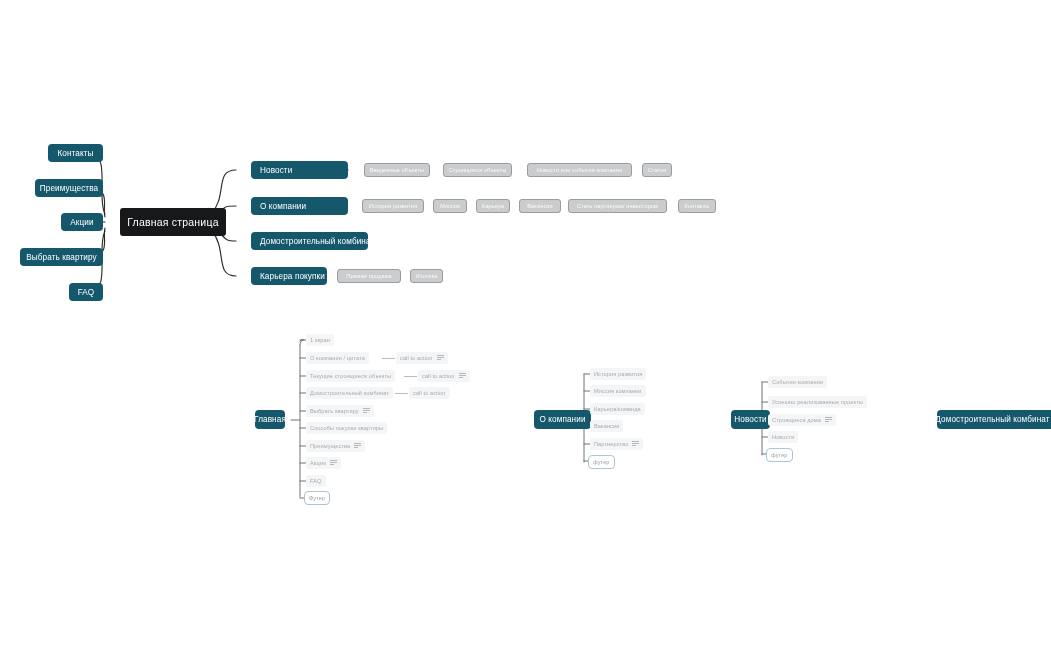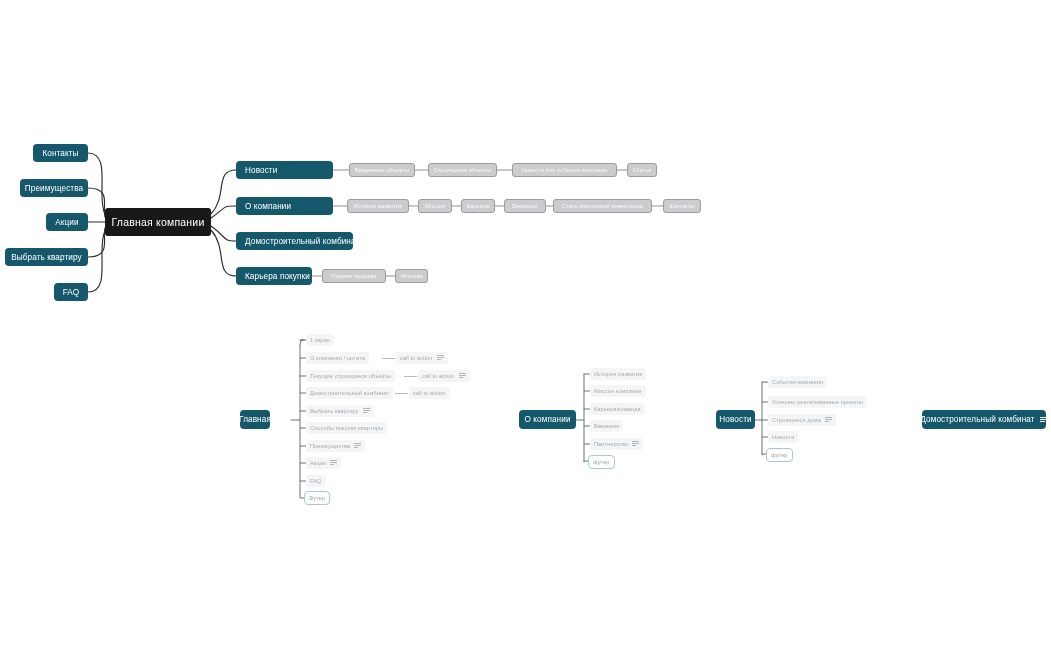--- a/index.html
+++ b/index.html
@@ -9,21 +9,21 @@
     font-family:"Liberation Sans","DejaVu Sans",sans-serif;
     overflow:hidden;position:relative;
   }
   #canvas{position:absolute;left:0;top:0;width:1051px;height:650px;}
   svg.links{position:absolute;left:0;top:0;width:1051px;height:650px;pointer-events:none;}
 
   
   .node{
     position:absolute;box-sizing:border-box;
     display:flex;align-items:center;justify-content:center;gap:5px;
-    white-space:nowrap;border-radius:4px;
+    white-space:nowrap;border-radius:4px;margin-left:15px;
   }
   .node-root{
     background:#17181a;color:#ffffff;border-radius:3px;
     font-size:10.5px;letter-spacing:.2px;
   }
   .node-teal{
     background:#16586b;color:#ffffff;font-size:8.2px;letter-spacing:.1px;
     border-radius:4px;padding:0 9px;justify-content:flex-start;
   }
   .node-teal.center{justify-content:center;padding:0 8px;}
@@ -151,21 +151,21 @@
 
   <div class="node node-teal center" style="left:5px;top:248px;width:83px;height:18px;">
     <span>Выбрать квартиру</span>
   </div>
 
   <div class="node node-teal center" style="left:54px;top:283px;width:34px;height:18px;">
     <span>FAQ</span>
   </div>
 
   <div class="node node-root" style="left:105px;top:208px;width:106px;height:28px;">
-    <span>Главная компании</span>
+    <span>Главная страница</span>
   </div>
 
   <div class="node node-teal" style="left:236px;top:161px;width:97px;height:18px;">
     <span>Новости</span>
   </div>
 
   <div class="node node-teal" style="left:236px;top:197px;width:97px;height:18px;">
     <span>О компании</span>
   </div>
 

